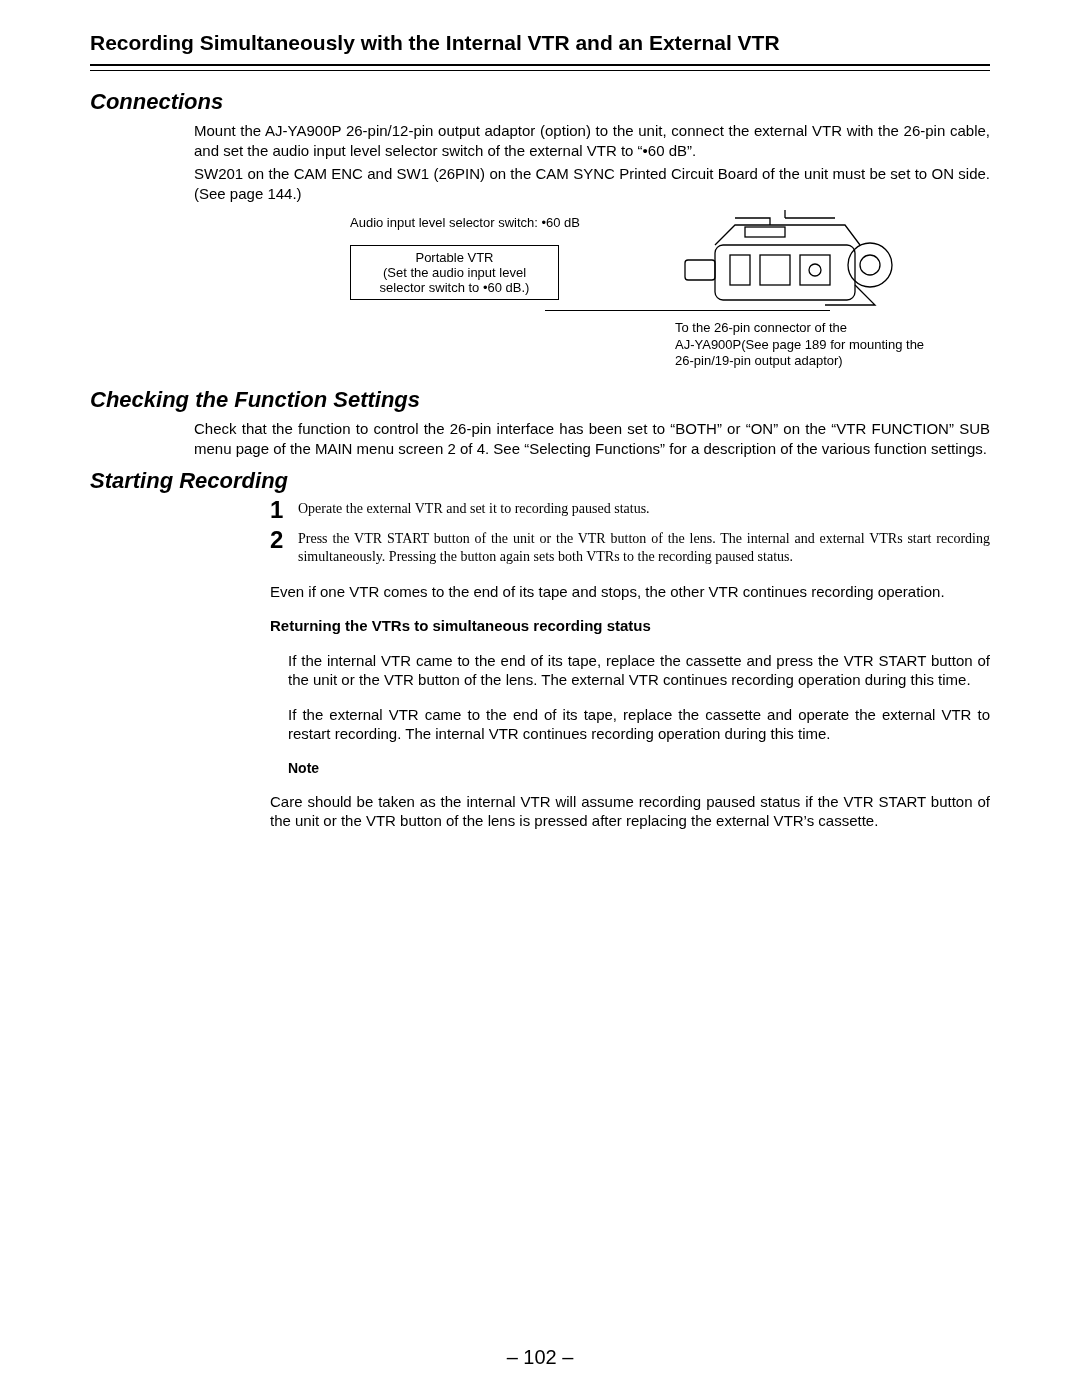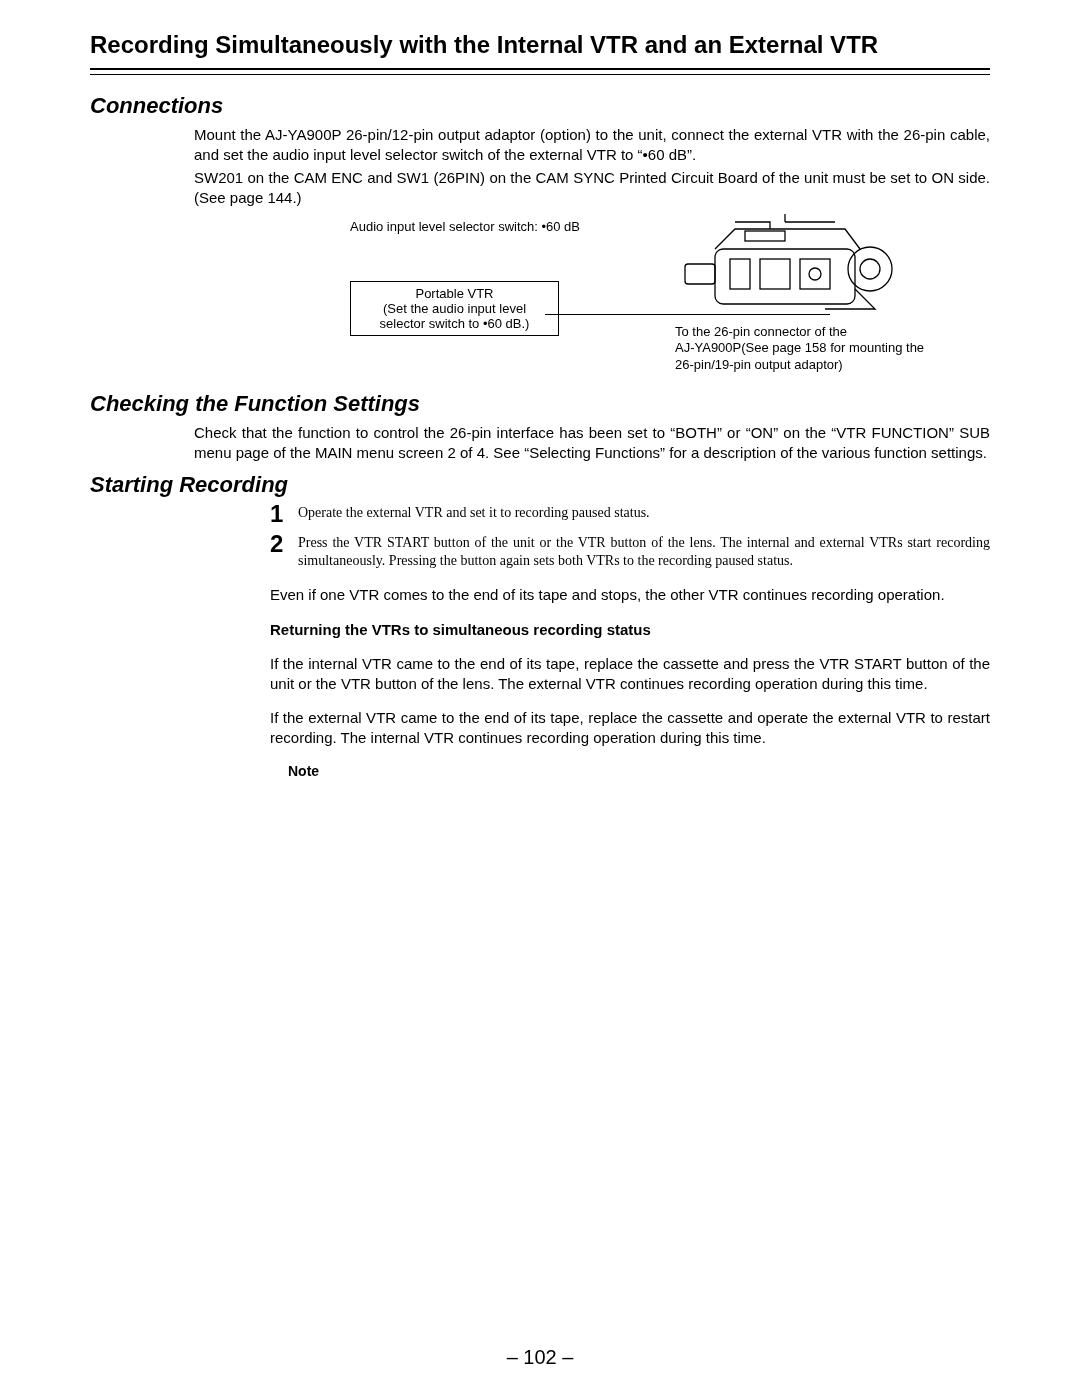--- a/index.html
+++ b/index.html
@@ -10,21 +10,21 @@
     color: #000;
   }
   .page {
     width: 1080px;
     height: 1397px;
     position: relative;
     box-sizing: border-box;
     padding: 30px 90px 0 90px;
   }
   .title {
-    font-size: 24px;
+    font-size: 21px;
     font-weight: bold;
     line-height: 1.25;
     margin: 0 0 8px 0;
   }
   .rule2 {
     border-top: 2px solid #000;
     border-bottom: 1px solid #000;
     height: 4px;
     margin-bottom: 18px;
   }
@@ -53,21 +53,20 @@
   }
   .portable-box {
     border: 1px solid #000;
     width: 195px;
     font-size: 13px;
     text-align: center;
     padding: 4px 6px;
     position: absolute;
     top: 30px;
     left: 0;
-    margin-top: 32px;
   }
   .conn-line {
     position: absolute;
     top: 95px;
     left: 195px;
     width: 285px;
     height: 1px;
     background: #000;
   }
   .camera-svg {
@@ -110,20 +109,21 @@
     text-align: justify;
   }
   .sub-block .bold {
     font-weight: bold;
     margin-top: 6px;
     margin-bottom: 2px;
     display: block;
     text-align: left;
   }
   .sub-block .indent {
+    margin-left: 18px;
   }
   .sub-block .note-label {
     font-weight: bold;
     margin-left: 18px;
     margin-top: 8px;
     display: block;
     text-align: left;
     font-size: 14px;
   }
   .page-num {
@@ -169,21 +169,21 @@
         <rect x="55" y="45" width="20" height="30"></rect>
         <rect x="85" y="45" width="30" height="30"></rect>
         <rect x="125" y="45" width="30" height="30"></rect>
         <circle cx="140" cy="60" r="6"></circle>
         <path d="M60 8 L95 8 L95 15"></path>
         <path d="M110 8 L110 0 M110 8 L160 8"></path>
       </g>
     </svg>
     <div class="caption-26">
       <div>To the 26-pin connector of the</div>
-      <div>AJ-YA900P(See page 158 for mounting the</div>
+      <div>AJ-YA900P(See page 189 for mounting the</div>
       <div>26-pin/19-pin output adaptor)</div>
     </div>
   </div>
 
   <div class="h2">Checking the Function Settings</div>
   <div class="body-col">
     <p>Check that the function to control the 26-pin interface has been set to “BOTH” or “ON” on the “VTR FUNCTION” SUB menu page of the MAIN menu screen 2 of 4. See “Selecting Functions” for a description of the various function settings.</p>
   </div>
 
   <div class="h2">Starting Recording</div>
@@ -195,16 +195,17 @@
     <div class="step-num">2</div>
     <div class="step-text">Press the VTR START button of the unit or the VTR button of the lens. The internal and external VTRs start recording simultaneously. Pressing the button again sets both VTRs to the recording paused status.</div>
   </div>
 
   <div class="sub-block">
     <p>Even if one VTR comes to the end of its tape and stops, the other VTR continues recording operation.</p>
     <span class="bold">Returning the VTRs to simultaneous recording status</span>
     <p class="indent">If the internal VTR came to the end of its tape, replace the cassette and press the VTR START button of the unit or the VTR button of the lens. The external VTR continues recording operation during this time.</p>
     <p class="indent">If the external VTR came to the end of its tape, replace the cassette and operate the external VTR to restart recording. The internal VTR continues recording operation during this time.</p>
     <span class="note-label">Note</span>
+    <p>Care should be taken as the internal VTR will assume recording paused status if the VTR START button of the unit or the VTR button of the lens is pressed after replacing the external VTR’s cassette.</p>
   </div>
 
   <div class="page-num">– 102 –</div>
 </div>
 
 </body></html>

